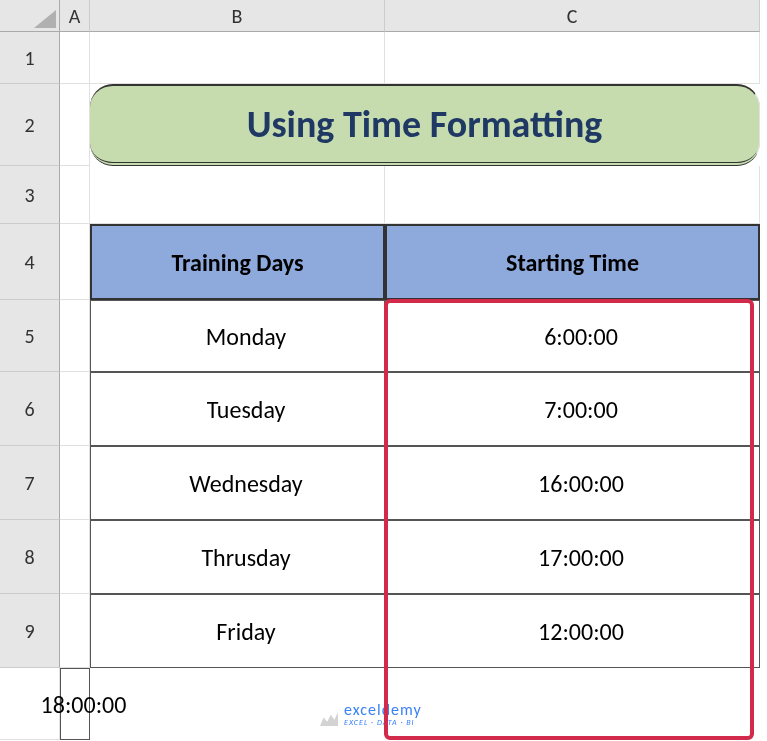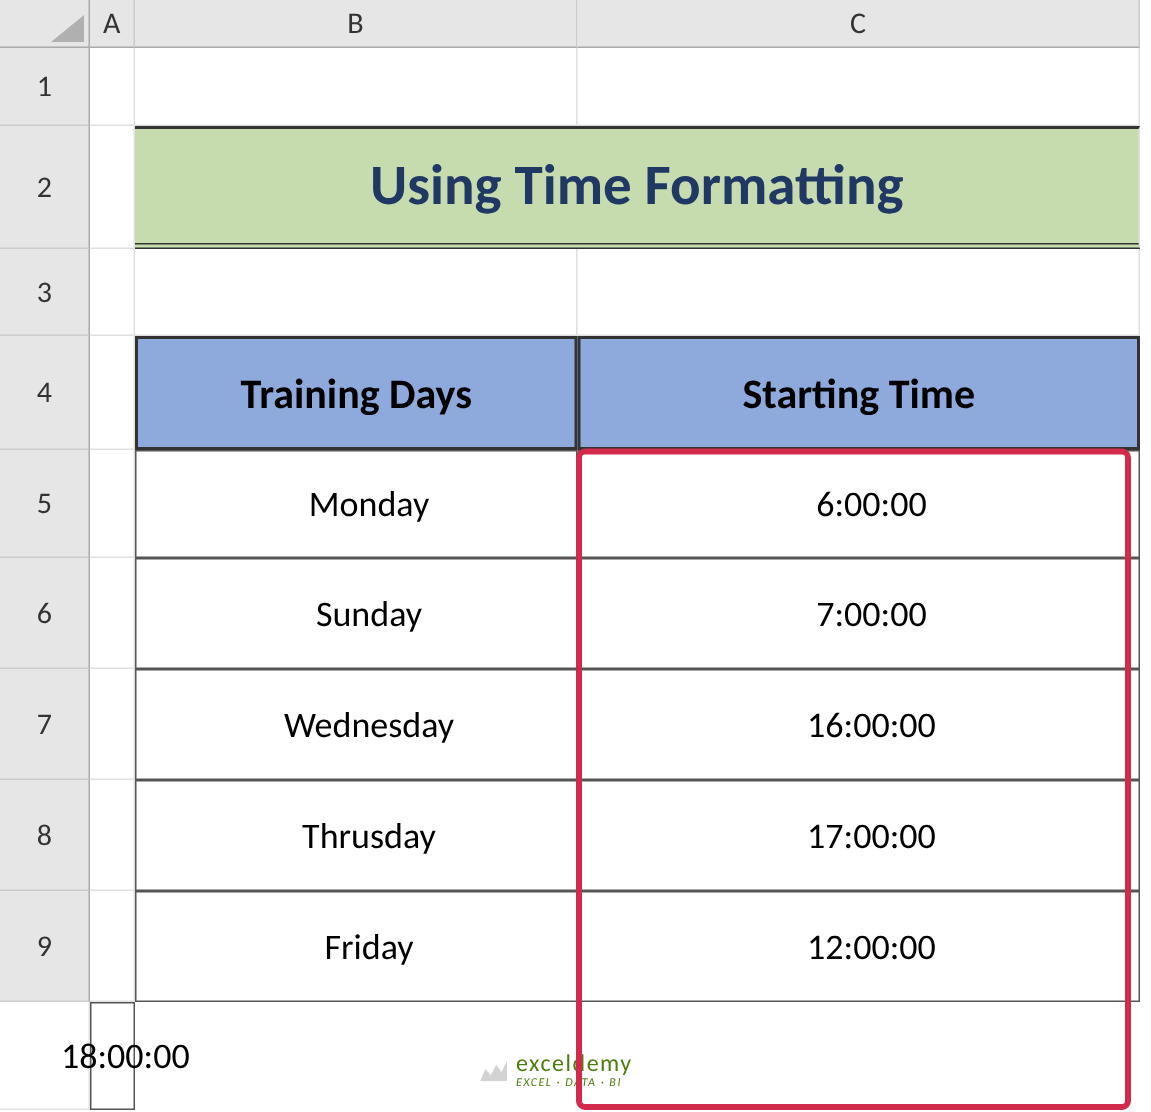--- a/index.html
+++ b/index.html
@@ -82,49 +82,50 @@
 
   .title-cell {
     grid-column: 3 / span 2;
     background: #c6dcaf;
     border-top: 2px solid #333;
     border-bottom: 4px double #333;
     font-size: 38px;
     font-weight: bold;
     color: #203864;
     justify-content: center;
+    border-radius: 23px;
   }
   .hdr-cell {
     background: #8ea9db;
     border: 2px solid #333;
     font-weight: bold;
-    font-size: 28px;
+    font-size: 24px;
     color: #000;
     justify-content: center;
   }
   .data-cell {
     border: 1px solid #555;
     font-size: 24px;
     justify-content: center;
     padding-left: 17px;
   }
   
   .highlight-box {
     position: absolute;
     border: 4px solid #d12a4a;
     border-radius: 6px;
     pointer-events: none;
     z-index: 10;
   }
   .watermark {
     position: absolute;
     font-size: 13px;
-    color: #4d7c0f;
-    display: flex;
-    align-items: center;
+    color: #3b82f6;
+    display: flex;
+    align-items: flex-end;
     gap: 6px;
     z-index: 5;
     pointer-events: none;
   }
   .wm-icon {
     width: 18px; height: 14px;
     background: #c0c0c0;
     opacity: 0.7;
     clip-path: polygon(0 100%, 20% 40%, 40% 70%, 60% 20%, 80% 55%, 100% 0, 100% 100%);
   }
@@ -173,21 +174,21 @@
 
 <div class="grid">
   <div class="row-header row5">5</div>
   <div class="cell row5"></div>
   <div class="cell row5 data-cell">Monday</div>
   <div class="cell row5 data-cell">6:00:00</div>
 </div>
 <div class="grid">
   <div class="row-header row6">6</div>
   <div class="cell row6"></div>
-  <div class="cell row6 data-cell">Sunday</div>
+  <div class="cell row6 data-cell">Tuesday</div>
   <div class="cell row6 data-cell">7:00:00</div>
 </div>
 <div class="grid">
   <div class="row-header row7">7</div>
   <div class="cell row7"></div>
   <div class="cell row7 data-cell">Wednesday</div>
   <div class="cell row7 data-cell">16:00:00</div>
 </div>
 <div class="grid">
   <div class="row-header row8">8</div>

